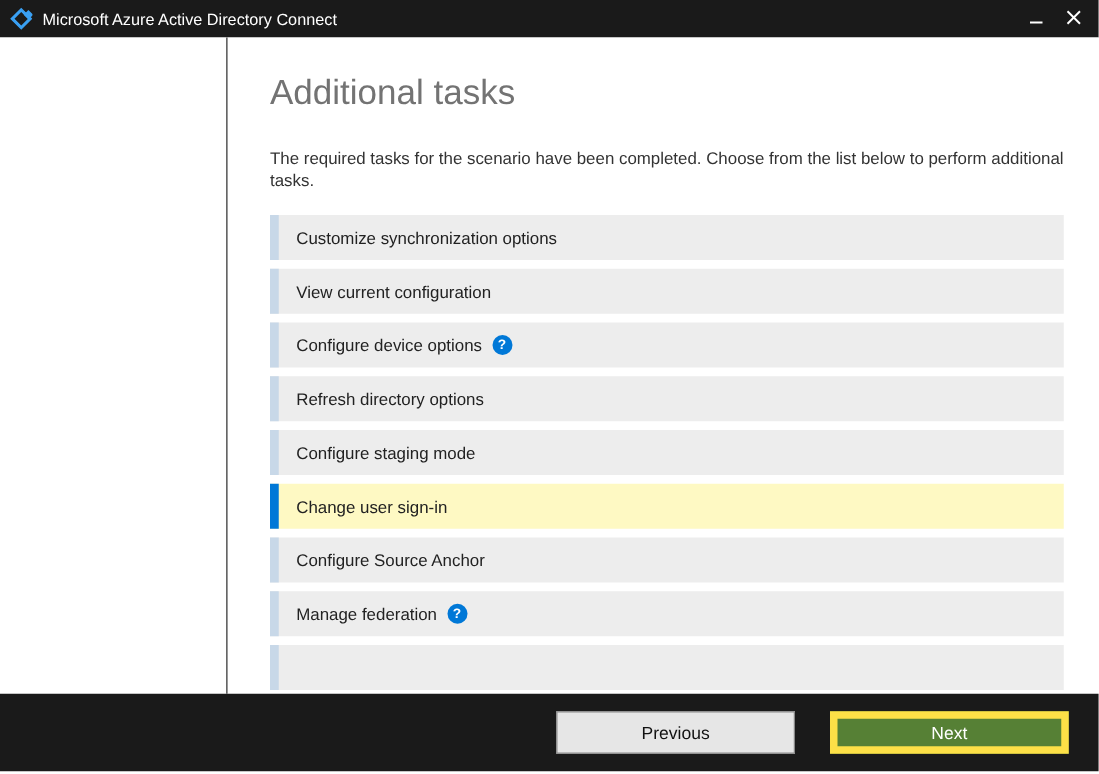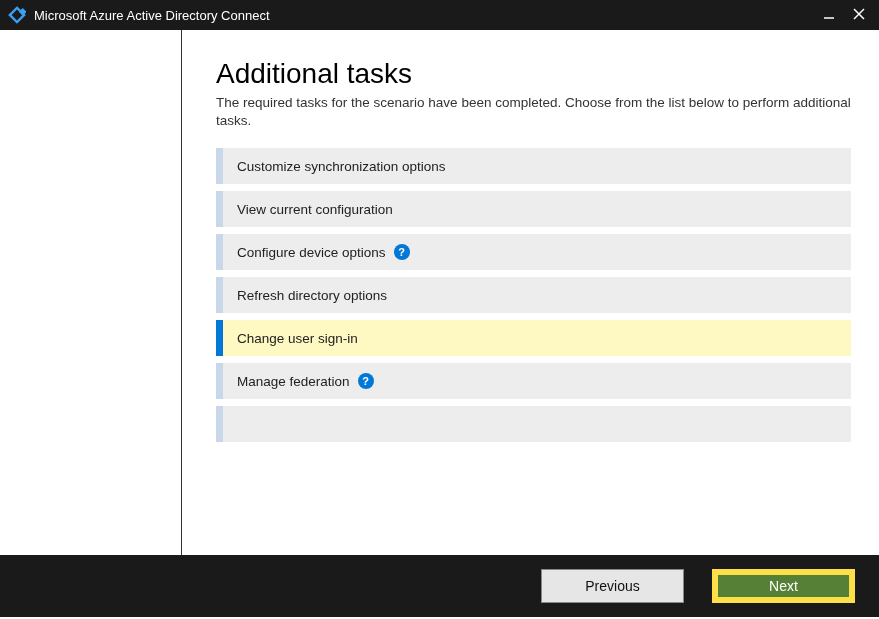--- a/index.html
+++ b/index.html
@@ -45,22 +45,22 @@
     }
 
     .main {
       flex: 1;
       padding: 28px 28px 10px 34px;
       overflow: hidden;
     }
     .page-title {
       font-size: 28px;
       font-weight: 400;
-      color: #000000;
-      margin-bottom: 4px;
+      color: #737373;
+      margin-bottom: 28px;
     }
     .page-desc {
       font-size: 13.5px;
       color: #333;
       margin-bottom: 18px;
       line-height: 1.35;
     }
 
     .task-list { display: flex; flex-direction: column; gap: 7px; }
     .task-item {
@@ -104,21 +104,21 @@
     .footer {
       background: #1a1a1a;
       height: 62px;
       display: flex;
       align-items: center;
       justify-content: flex-end;
       gap: 28px;
       padding-right: 24px;
     }
     .btn {
-      width: 143px;
+      width: 191px;
       height: 34px;
       font-size: 14px;
       cursor: pointer;
       border: none;
       display: inline-flex;
       align-items: center;
       justify-content: center;
     }
     .btn-secondary {
       background: #e6e6e6;
@@ -183,26 +183,34 @@
         <div class="stripe"></div>
         <span class="task-label">Configure device options</span>
         <span class="help-icon">?</span>
       </div>
 
       <div class="task-item">
         <div class="stripe"></div>
         <span class="task-label">Refresh directory options</span>
       </div>
 
+      <div class="task-item">
+        <div class="stripe"></div>
+        <span class="task-label">Configure staging mode</span>
+      </div>
 
       <div class="task-item selected">
         <div class="stripe"></div>
         <span class="task-label">Change user sign-in</span>
       </div>
 
+      <div class="task-item">
+        <div class="stripe"></div>
+        <span class="task-label">Configure Source Anchor</span>
+      </div>
 
       <div class="task-item">
         <div class="stripe"></div>
         <span class="task-label">Manage federation</span>
         <span class="help-icon">?</span>
       </div>
 
       <div class="task-item">
         <div class="stripe"></div>
 

